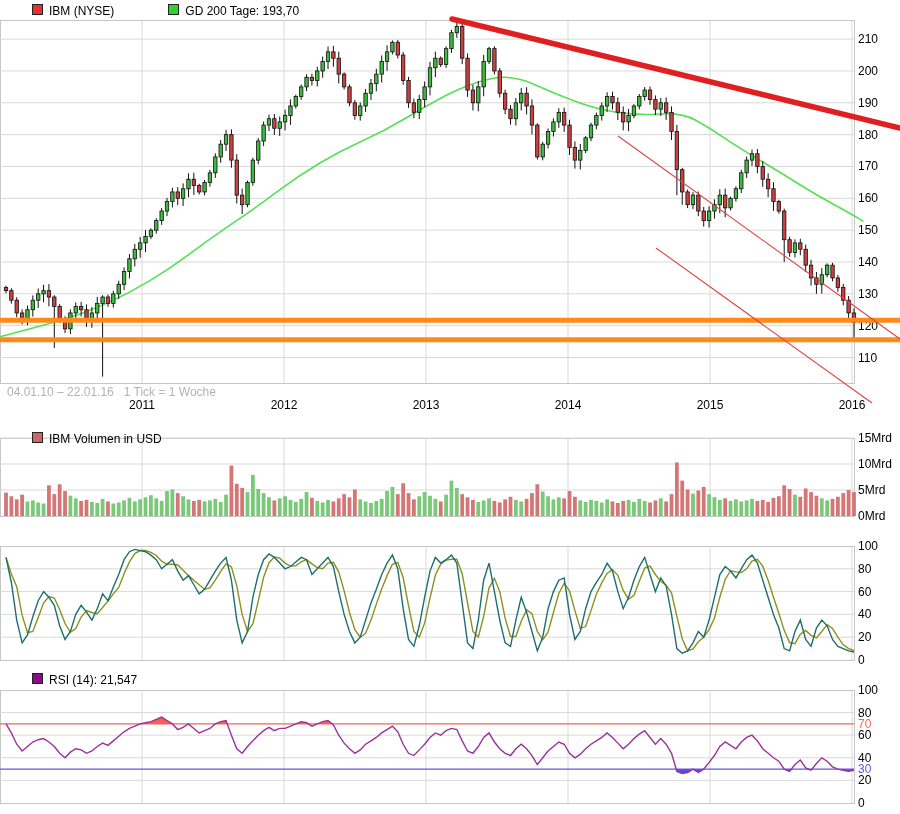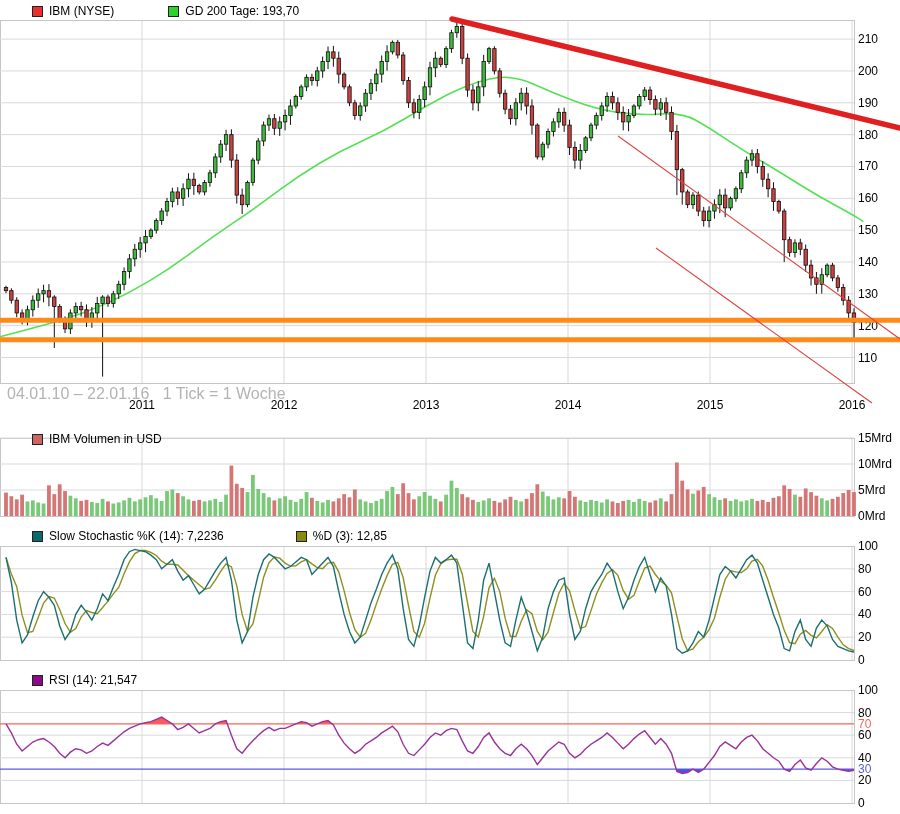--- a/index.html
+++ b/index.html
@@ -1,24 +1,24 @@
 <!DOCTYPE html>
 <html><head>
 <meta charset="utf-8">
 <style>
   html,body{margin:0;padding:0;background:#fff;}
   #stage{position:relative;width:900px;height:814px;background:#fff;overflow:hidden;
          font-family:"Liberation Sans",sans-serif;}
   svg{position:absolute;left:0;top:0;}
   .legend{position:absolute;left:4px;display:flex;align-items:center;height:16px;
           font-size:12px;color:#000;white-space:pre;}
-  .legend .item{display:flex;align-items:center;margin-right:26px;padding-left:28px;}
+  .legend .item{display:flex;margin-right:26px;padding-left:28px;}
   .legend .item.wide{margin-right:44px;}
   .swatch{width:9px;height:9px;border:1px solid #222;margin-right:6px;flex:0 0 auto;}
-  #info{position:absolute;left:7px;top:385px;font-size:16px;color:#b3b3b3;white-space:pre;}
+  #info{position:absolute;left:7px;top:385px;font-size:12px;color:#b3b3b3;white-space:pre;}
 </style>
 </head>
 <body>
 
 <div id="stage">
 
   <svg id="cv" width="900" height="814">
       <line x1="142" y1="20" x2="142" y2="383" stroke="#d9d9d9" stroke-width="1"></line>
       <line x1="284" y1="20" x2="284" y2="383" stroke="#d9d9d9" stroke-width="1"></line>
       <line x1="426" y1="20" x2="426" y2="383" stroke="#d9d9d9" stroke-width="1"></line>
@@ -617,30 +617,20 @@
 
   <div id="info">04.01.10 – 22.01.16   1 Tick = 1 Woche</div>
 
   <div class="legend" style="top:431px">
     <div class="item">
       <span class="swatch" style="background: rgb(204, 102, 102);"></span>
       <span>IBM Volumen in USD</span>
     </div>
   </div>
 
-  <div class="legend" style="top:528px">
-    <div class="item wide">
-      <span class="swatch" style="background: rgb(14, 106, 106);"></span>
-      <span>Slow Stochastic %K (14): 7,2236</span>
-    </div>
-    <div class="item">
-      <span class="swatch" style="background: rgb(138, 138, 16);"></span>
-      <span>%D (3): 12,85</span>
-    </div>
-  </div>
 
   <div class="legend" style="top:672px">
     <div class="item">
       <span class="swatch" style="background: rgb(138, 10, 138);"></span>
       <span>RSI (14): 21,547</span>
     </div>
   </div>
 
 </div>
 

